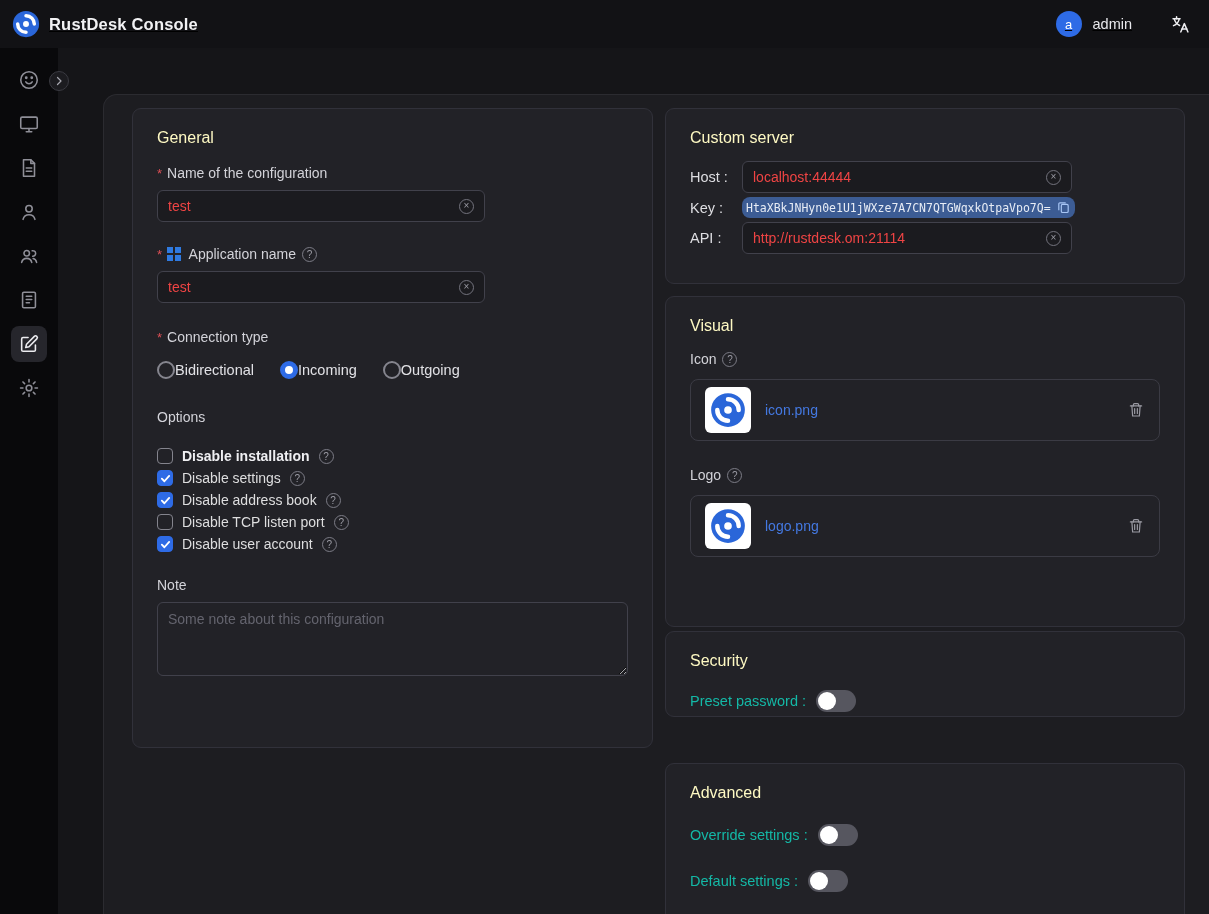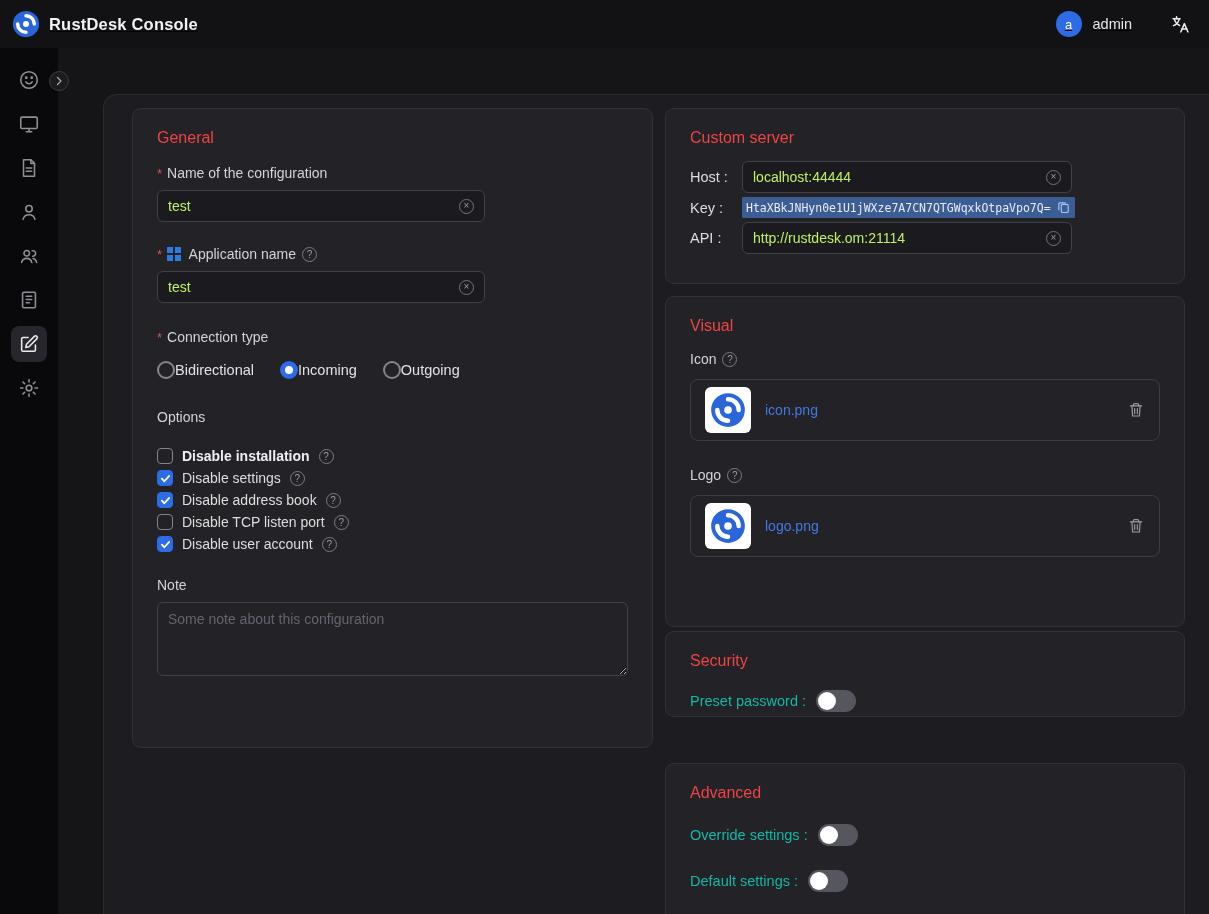--- a/index.html
+++ b/index.html
@@ -27,35 +27,35 @@
   .expander { position:absolute; left:49px; top:71px; width:20px; height:20px; border-radius:50%;
               background:#1c1c20; border:1px solid #3a3a41; display:flex; align-items:center;
               justify-content:center; z-index:30; color:#a9a9b1; }
 
   
   .panel { position:absolute; left:103px; top:94px; right:0; bottom:0; background:#1d1d21;
            border-top-left-radius:14px; border-top:1px solid #2b2b30; border-left:1px solid #2b2b30; z-index:1; }
 
   .card { position:absolute; background:#222227; border:1px solid #31313a; border-radius:9px;
           padding:20px 24px; z-index:2; }
-  .card-title { color:#ef4444; font-size:16px; font-weight:500; }
+  .card-title { color:#fef9c3; font-size:16px; font-weight:500; }
 
   #card-general  { left:132px; top:108px; width:521px; height:640px; }
   #card-server   { left:665px; top:108px; width:520px; height:176px; }
   #card-visual   { left:665px; top:296px; width:520px; height:331px; }
   #card-security { left:665px; top:631px; width:520px; height:86px; }
   #card-advanced { left:665px; top:763px; width:520px; height:175px; }
 
   .form-label { font-size:14px; color:#d3d3d9; display:flex; align-items:center; gap:6px; }
   .star { color:#dd4f55; font-size:13px; margin-right:-1px; }
 
   .text-input { display:flex; align-items:center; width:328px; height:32px; background:#1b1b1f;
                 border:1px solid #41414b; border-radius:6px; padding:0 10px; gap:6px; }
   .text-input input { flex:1; min-width:0; background:transparent; border:none; outline:none;
-                      color:#bef264; font-size:14px; font-family:"Liberation Sans", sans-serif; }
+                      color:#ef4444; font-size:14px; font-family:"Liberation Sans", sans-serif; }
   .clear-ic { width:15px; height:15px; border:1px solid #73737d; border-radius:50%; color:#9a9aa3;
               font-size:10px; line-height:12px; text-align:center; flex:0 0 auto; cursor:pointer; }
   .help-ic { width:15px; height:15px; border:1px solid #7c7c86; border-radius:50%; color:#9c9ca5;
              font-size:10px; display:inline-flex; align-items:center; justify-content:center; flex:0 0 auto; }
 
   
   .radio-row { display:flex; align-items:center; gap:26px; }
   .radio-opt { display:flex; align-items:center; gap:0; cursor:pointer; }
   .radio { width:18px; height:18px; border-radius:50%; border:2px solid #85858e; background:transparent; }
   .radio.on { border:5px solid #2e6be6; background:#fff; }
@@ -72,21 +72,21 @@
   .cb-label.bold { font-weight:700; color:#efeff2; }
 
   textarea.note { width:100%; height:74px; background:transparent; border:1px solid #41414b;
                   border-radius:6px; color:#0ea5e9; padding:8px 10px; font-size:14px;
                   font-family:"Liberation Sans", sans-serif; resize:vertical; outline:none; }
   textarea.note::placeholder { color:#64646e; }
 
   
   .srv-row { display:flex; align-items:center; margin-bottom:4px; }
   .srv-label { width:52px; font-size:14.5px; color:#dedee2; flex:0 0 auto; }
-  .key-chip { display:flex; align-items:center; gap:3px; background:#3c5c94; border-radius:1px;
+  .key-chip { display:flex; align-items:center; gap:3px; background:#3c5c94; border-radius:8px;
               padding:3px 4px; }
   .key-text { font-family:"DejaVu Sans Mono", monospace; font-size:11.5px; color:#e7ecf5;
               white-space:nowrap; }
 
   
   .file-box { display:flex; align-items:center; height:62px; border:1px solid #3b3b44;
               border-radius:8px; padding:0 14px; gap:14px; }
   .thumb { width:46px; height:46px; background:#fff; border-radius:6px; display:flex;
            align-items:center; justify-content:center; flex:0 0 auto; }
   .file-link { color:#4479e2; font-size:14px; cursor:pointer; }

